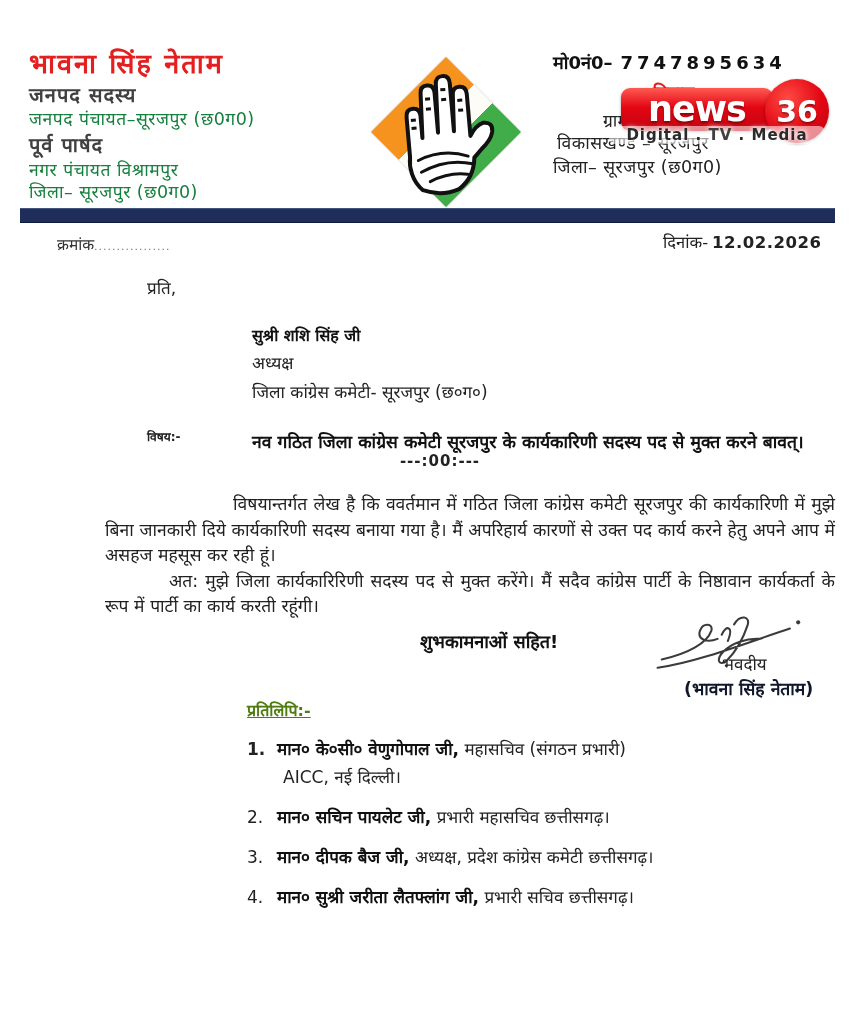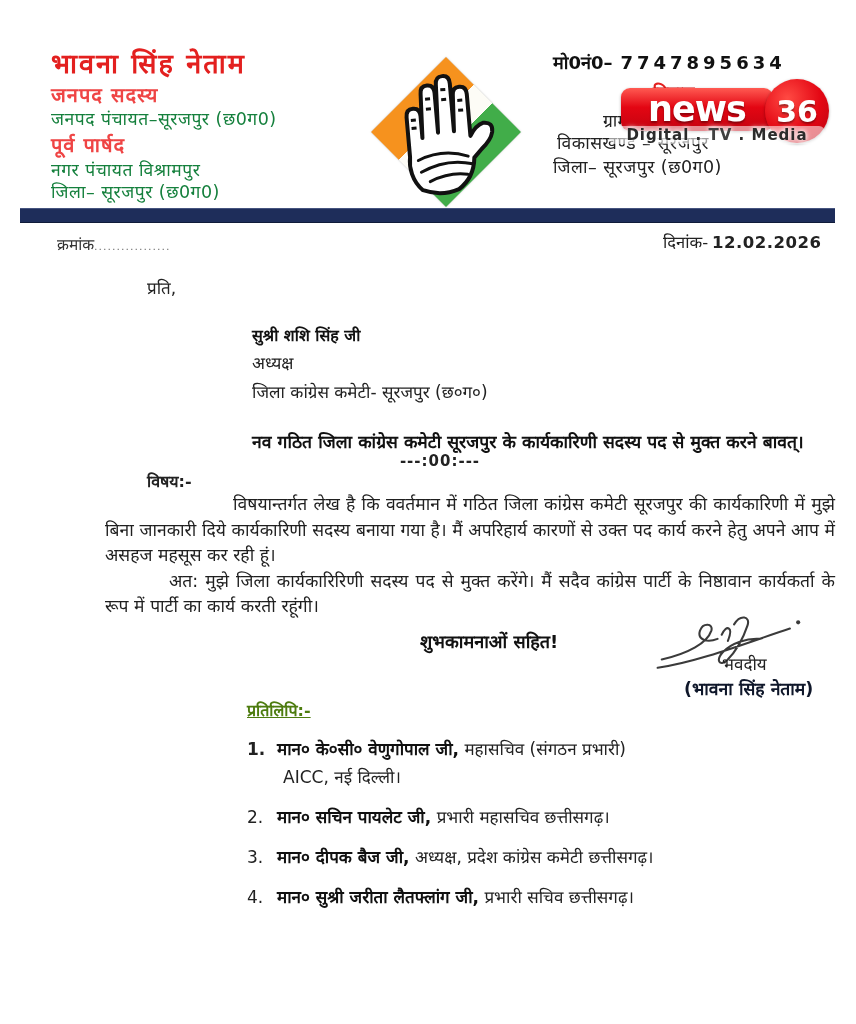--- a/index.html
+++ b/index.html
@@ -3,23 +3,23 @@
 <meta charset="utf-8">
 <style>
   html,body{margin:0;padding:0;}
   body{
     width:856px;height:1024px;position:relative;overflow:hidden;
     background:#ffffff;color:#222;
     font-family:"DejaVu Sans", sans-serif;
   }
   .abs{position:absolute;}
   
-  .lh-left{left:51px;top:48px;line-height:1.18;}
+  .lh-left{left:29px;top:48px;line-height:1.18;}
   .lh-name{color:#e3201f;font-size:27px;font-weight:bold;letter-spacing:2px;white-space:nowrap;}
-  .lh-role{font-size:20px;font-weight:bold;color:#ef4444;margin-top:4px;letter-spacing:1px;}
+  .lh-role{font-size:20px;font-weight:bold;color:#404040;margin-top:4px;letter-spacing:1px;}
   .lh-det{font-size:17.5px;color:#15803d;margin-top:2px;letter-spacing:0.5px;}
   
   .logo-wrap{left:370px;top:56px;width:152px;height:152px;}
   .diamond{position:absolute;left:23px;top:23px;width:106px;height:106px;
     transform:rotate(45deg);
     background:linear-gradient(90deg,#f6921e 0 37%,#fdfcf6 37% 62%,#41ad49 62% 100%);
     box-shadow:0 0 2px rgba(0,0,0,.25);}
   .hand-svg{position:absolute;left:26px;top:7px;width:100px;height:138px;transform:rotate(-5deg);}
   
   .lh-right{left:551px;top:46px;width:290px;height:135px;}
@@ -52,21 +52,21 @@
   .serial{left:57px;top:233px;font-size:15.5px;color:#333;}
   .serial .dots{color:#777;letter-spacing:1px;font-size:11px;}
   .dateline{left:663px;top:230px;font-size:16.5px;color:#222;}
   .dateline .val{font-weight:600;margin-left:4px;letter-spacing:0.5px;}
   
   .salutation{left:147px;top:276px;font-size:17px;}
   .rcpt{left:252px;top:324px;line-height:1.5;}
   .rcpt-name{font-size:16px;font-weight:bold;color:#111;}
   .rcpt-desig,.rcpt-org{font-size:17px;margin-top:3px;}
   
-  .subj-label{left:147px;top:428px;font-size:16px;font-weight:bold;margin-top:42px;}
+  .subj-label{left:147px;top:428px;font-size:12px;font-weight:bold;}
   .subj-text{left:252px;top:429px;width:585px;font-size:17.5px;font-weight:bold;color:#111;}
   .subj-sep{left:350px;top:452px;width:180px;text-align:center;font-size:15px;font-weight:bold;letter-spacing:1px;}
   
   .body-text{left:105px;top:492px;width:730px;font-size:17.5px;line-height:25.5px;color:#1f1f1f;}
   .body-text p{margin:0;text-align:justify;}
   .p1{text-indent:128px;}
   .p2{text-indent:64px;}
   .closing{left:420px;top:629px;font-size:18px;font-weight:bold;color:#111;}
   
   .sign-svg{left:652px;top:612px;width:158px;height:62px;}

